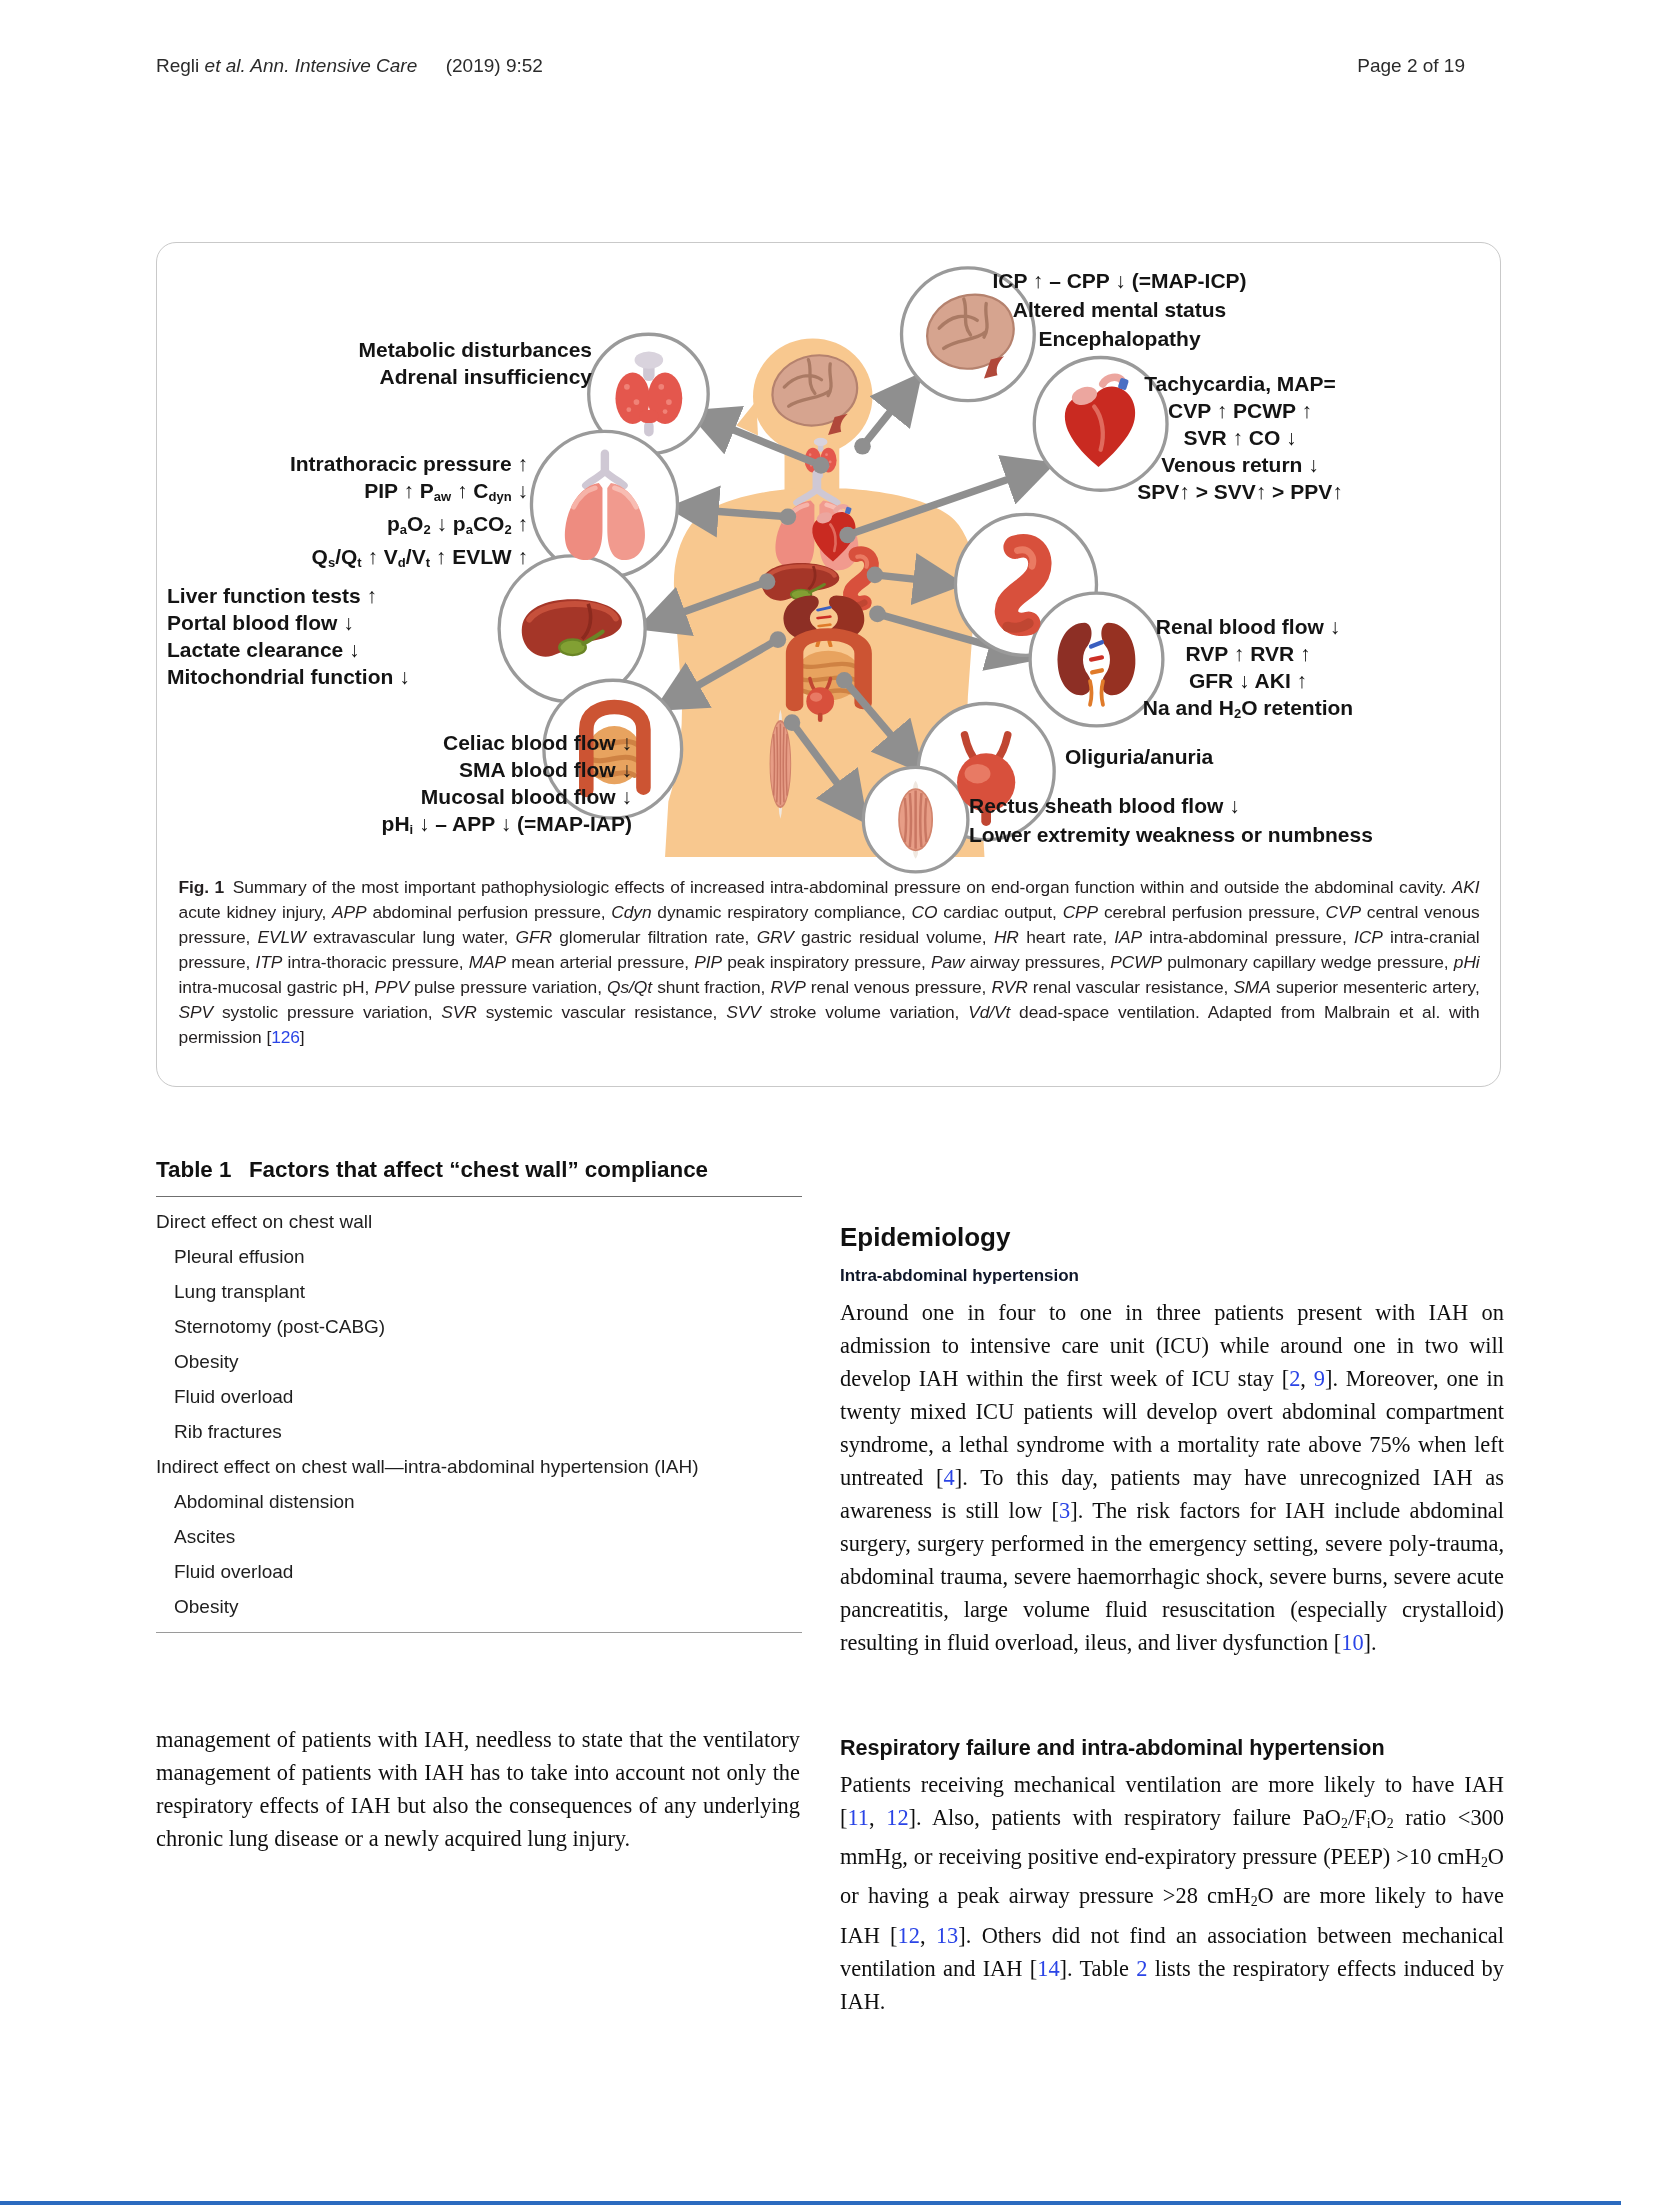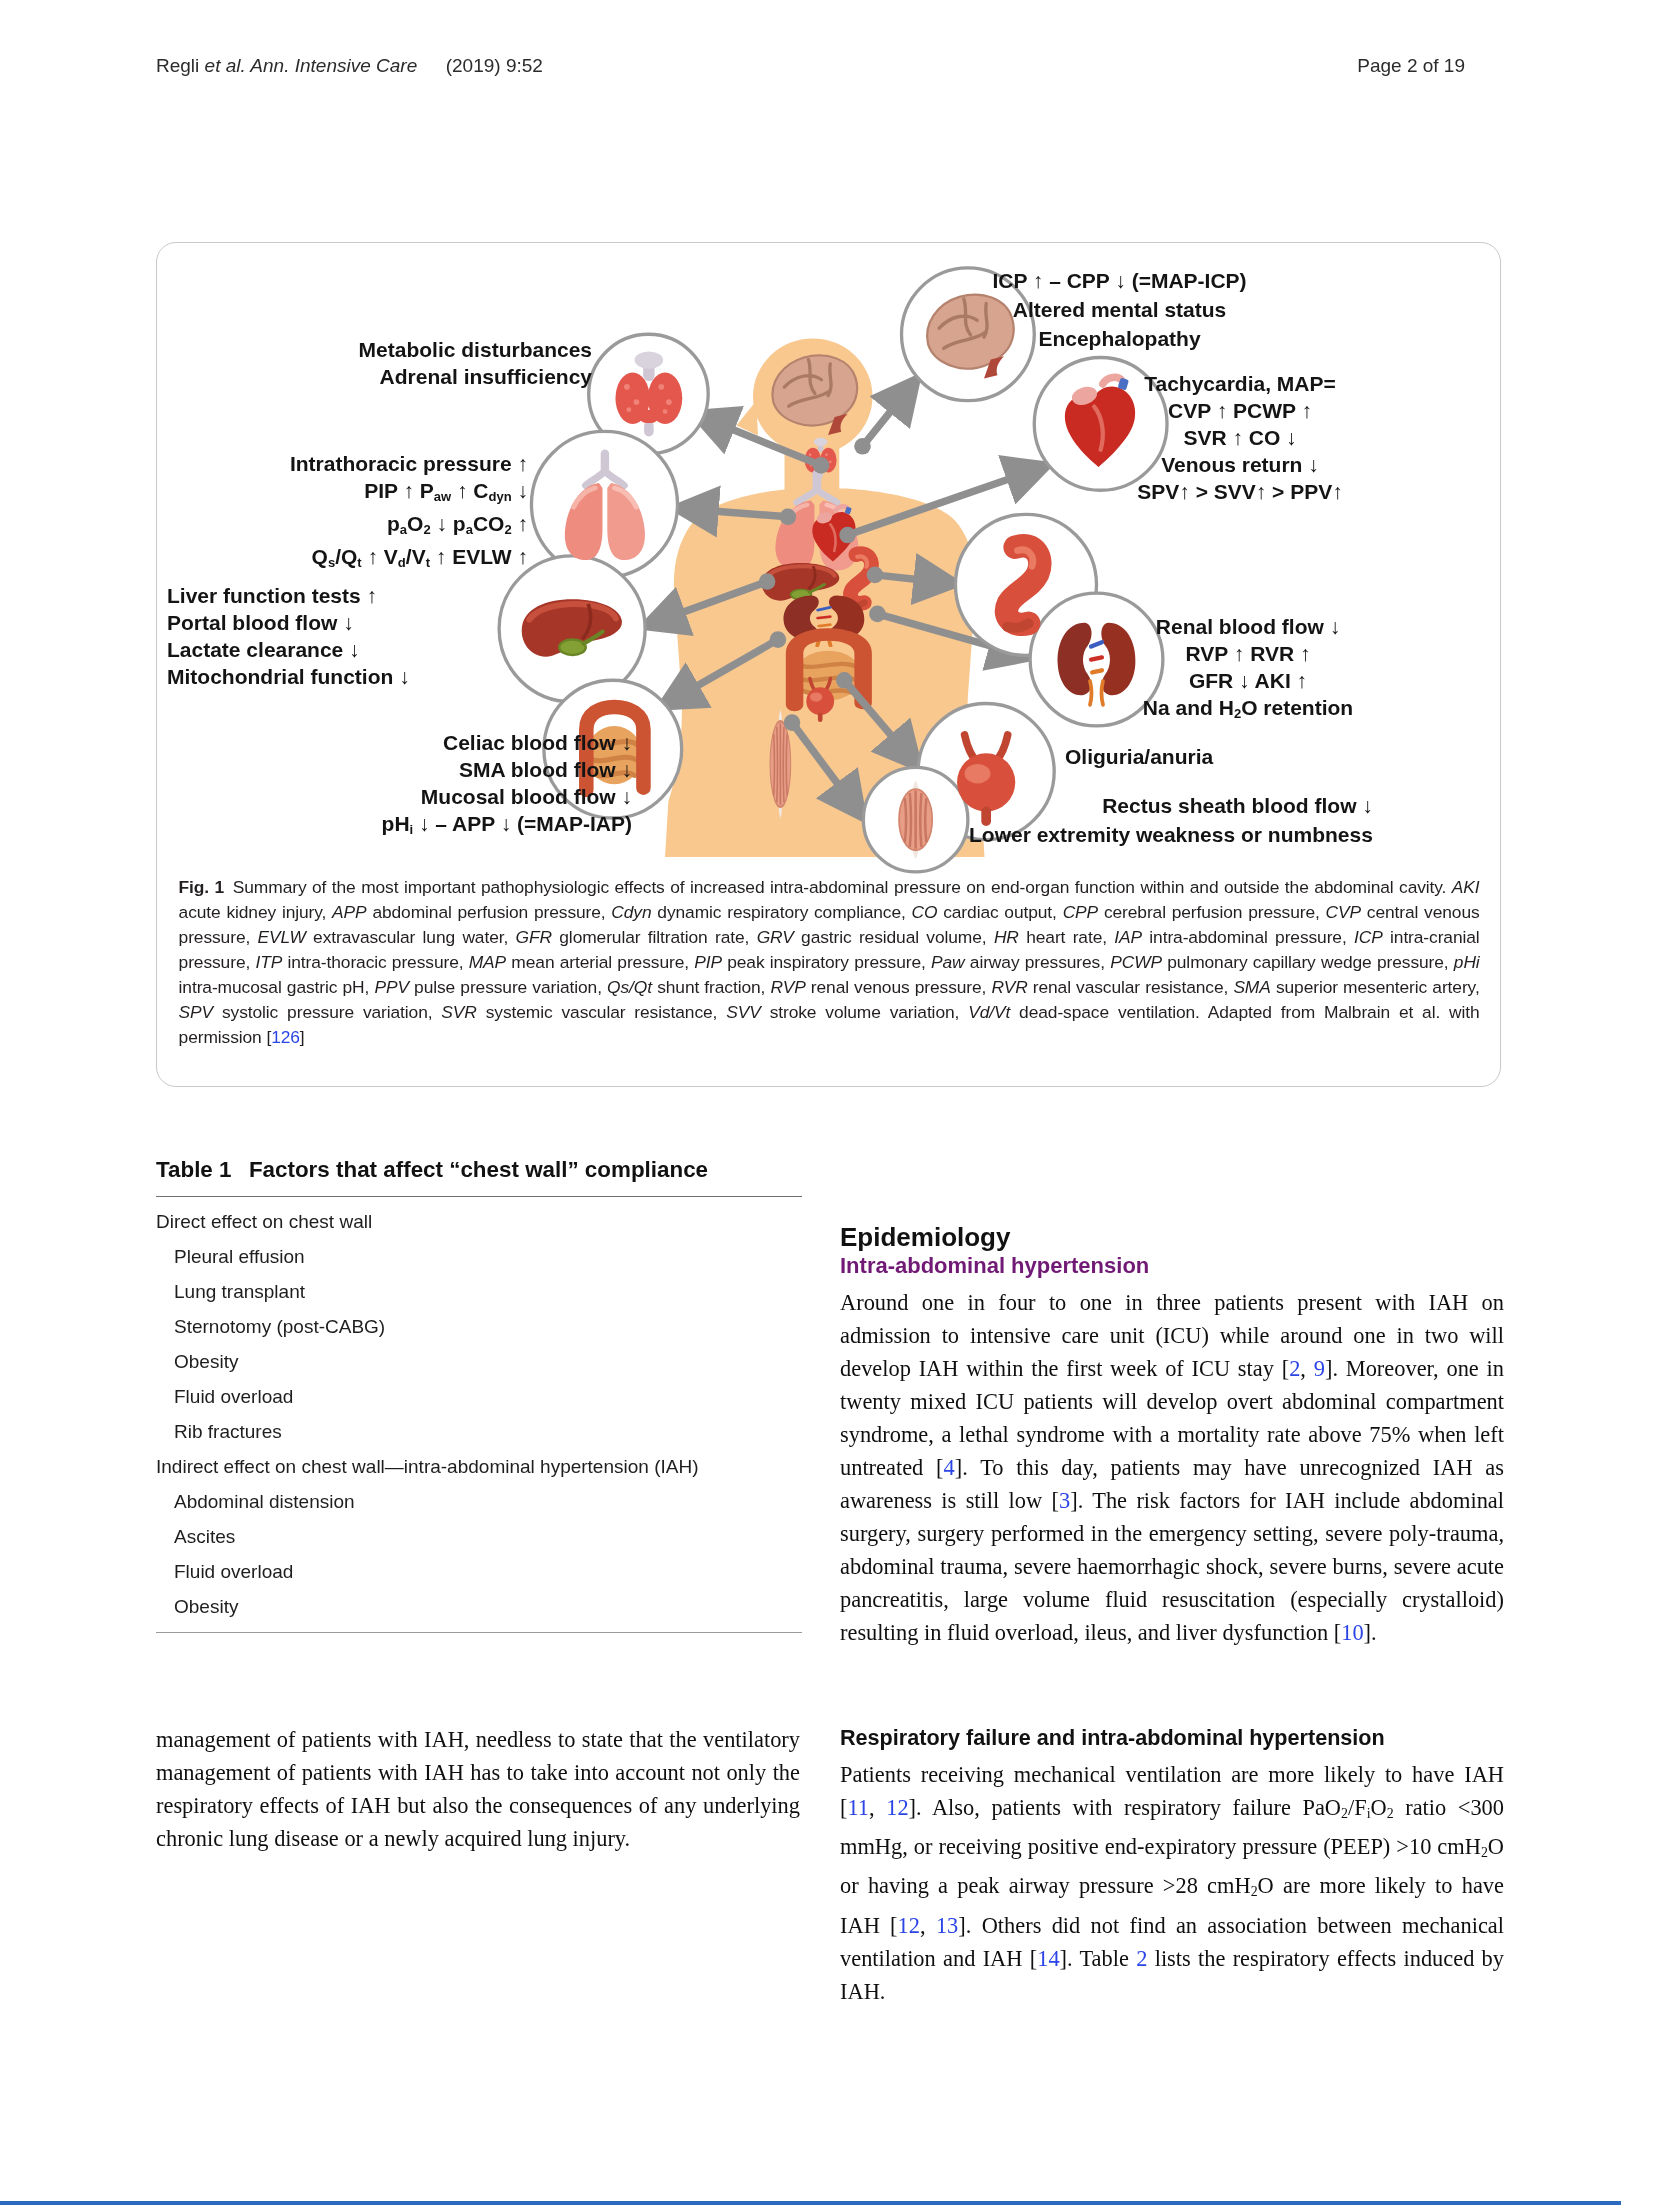--- a/index.html
+++ b/index.html
@@ -21,37 +21,37 @@
   .fl div{white-space:nowrap;}
   .fl-metabolic{left:103px;top:93px;width:332px;text-align:right;}
   .fl-respiratory{left:31px;top:207px;width:340px;text-align:right;}
   .fl-hepatic{left:10px;top:339px;width:332px;}
   .fl-splanchnic{left:143px;top:486px;width:332px;text-align:right;}
   .fl-icp{left:788px;top:23px;width:349px;text-align:center;line-height:29px;}
   .fl-cardiac{left:917px;top:127px;width:332px;text-align:center;}
   .fl-gastric{left:930px;top:276px;width:340px;text-align:center;}
   .fl-renal{left:925px;top:370px;width:332px;text-align:center;}
   .fl-urinary{left:908px;top:500px;}
-  .fl-muscular{left:812px;top:548px;line-height:29px;text-align:right;}
+  .fl-muscular{left:812px;top:548px;line-height:29px;}
   .fig-caption{position:absolute;left:21.6px;top:632px;width:1301px;font-size:17.4px;line-height:25px;
                color:#231f20;text-align:justify;letter-spacing:-0.1px;}
   
   .table1{position:absolute;left:156px;top:1157px;width:646px;}
   .table1-title{font-size:22.4px;font-weight:700;color:#111;}
   .table1-rule-top{border:none;border-top:1.7px solid #6f6f6f;margin:13.3px 0 6.6px 0;}
   .table1-rule-bottom{border:none;border-top:1.7px solid #9a9a9a;margin:8.3px 0 0 0;}
   .t1-row{font-size:19px;line-height:35px;color:#1e1e1e;}
   .t1-row.indent{padding-left:18px;}
   
   .serif{font-family:"Liberation Serif",serif;font-size:22.4px;line-height:33px;color:#0f0f0f;
          text-align:justify;}
   .left-par{position:absolute;left:156px;top:1679px;width:644px;margin-top:44px;}
   .right-col{position:absolute;left:840px;top:1221px;width:664px;}
   .h-epi{font-size:26px;font-weight:700;color:#111;line-height:32px;}
-  .h-sub{font-size:22px;font-weight:700;color:#701a75;line-height:26.6px;}
+  .h-sub{font-size:17px;font-weight:700;color:#0f172a;line-height:26.6px;margin-top:10px;}
   .h-sub2{font-size:21.6px;font-weight:700;color:#111;line-height:26.6px;margin-top:76px;}
   .right-col p{margin:6.6px 0 0 0;}
   .bottom-bar{position:absolute;left:0;top:2201px;width:1660px;height:4.1px;background:var(--bar,#2b6bbf);}
 </style>
 </head>
 <body>
 
 <div id="page">
 
   <div class="hdr hdr-left"><span>Regli </span><span class="seg-i">et al. Ann. Intensive Care</span><span>  (2019) 9:52</span></div>

